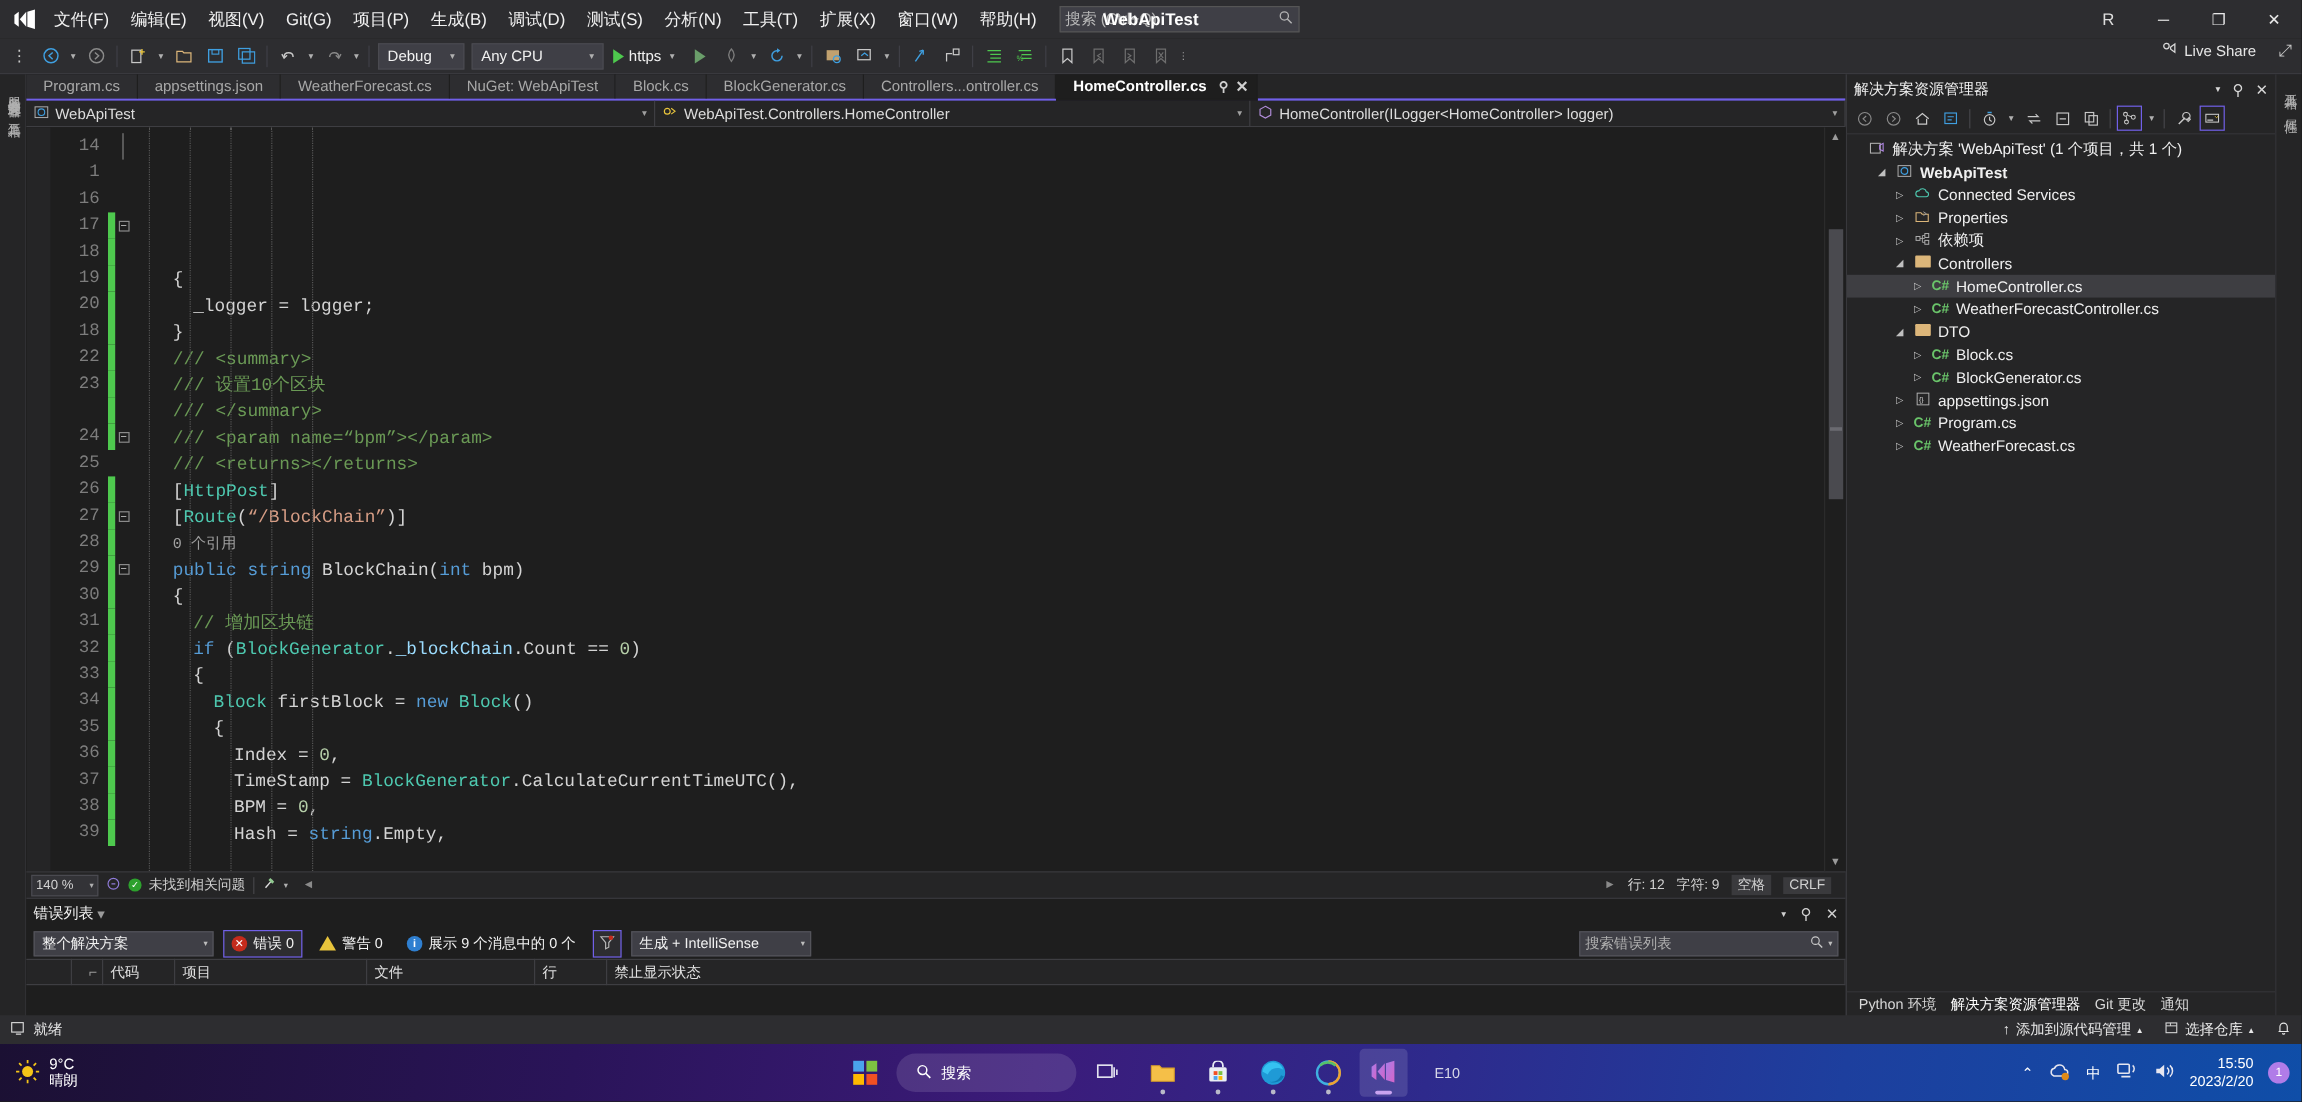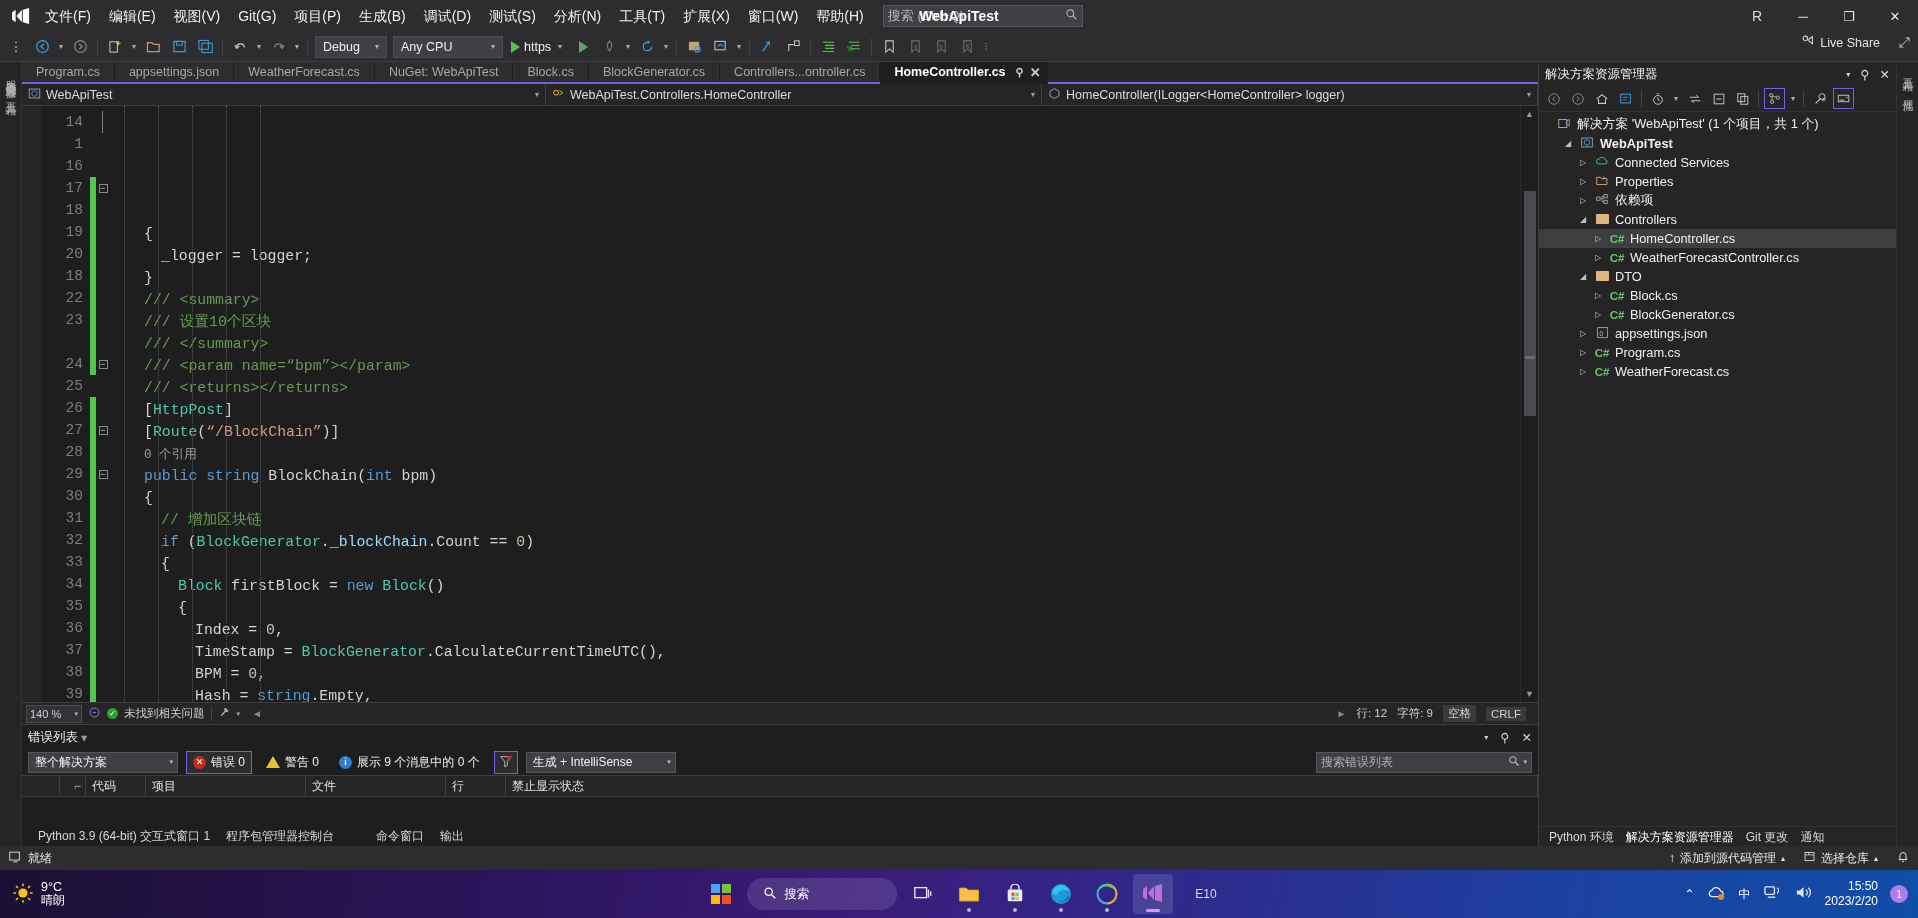--- a/index.html
+++ b/index.html
@@ -798,26 +798,20 @@
           <div class="ecol" style="width:38px"></div>
           <div class="ecol" style="width:26px;text-align:right;padding-right:4px;color:#9a9a9a">⌐</div>
           <div class="ecol" style="width:60px">代码</div>
           <div class="ecol" style="width:160px">项目</div>
           <div class="ecol" style="width:140px">文件</div>
           <div class="ecol" style="width:60px">行</div>
           <div class="ecol" style="flex:1">禁止显示状态</div>
         </div>
       </div>
 
-      <div class="bottomtabs">
-        <div class="btab">Python 3.9 (64-bit) 交互式窗口 1</div>
-        <div class="btab">程序包管理器控制台</div>
-        <div class="btab" style="margin-left:26px">命令窗口</div>
-        <div class="btab">输出</div>
-      </div>
     </div>
 
     <div class="sidebar">
       <div class="se-head">
         <span>解决方案资源管理器</span>
         <div class="ctrls">
           <span style="font-size:8px">▾</span>
           <span>⚲</span>
           <span>✕</span>
         </div>

